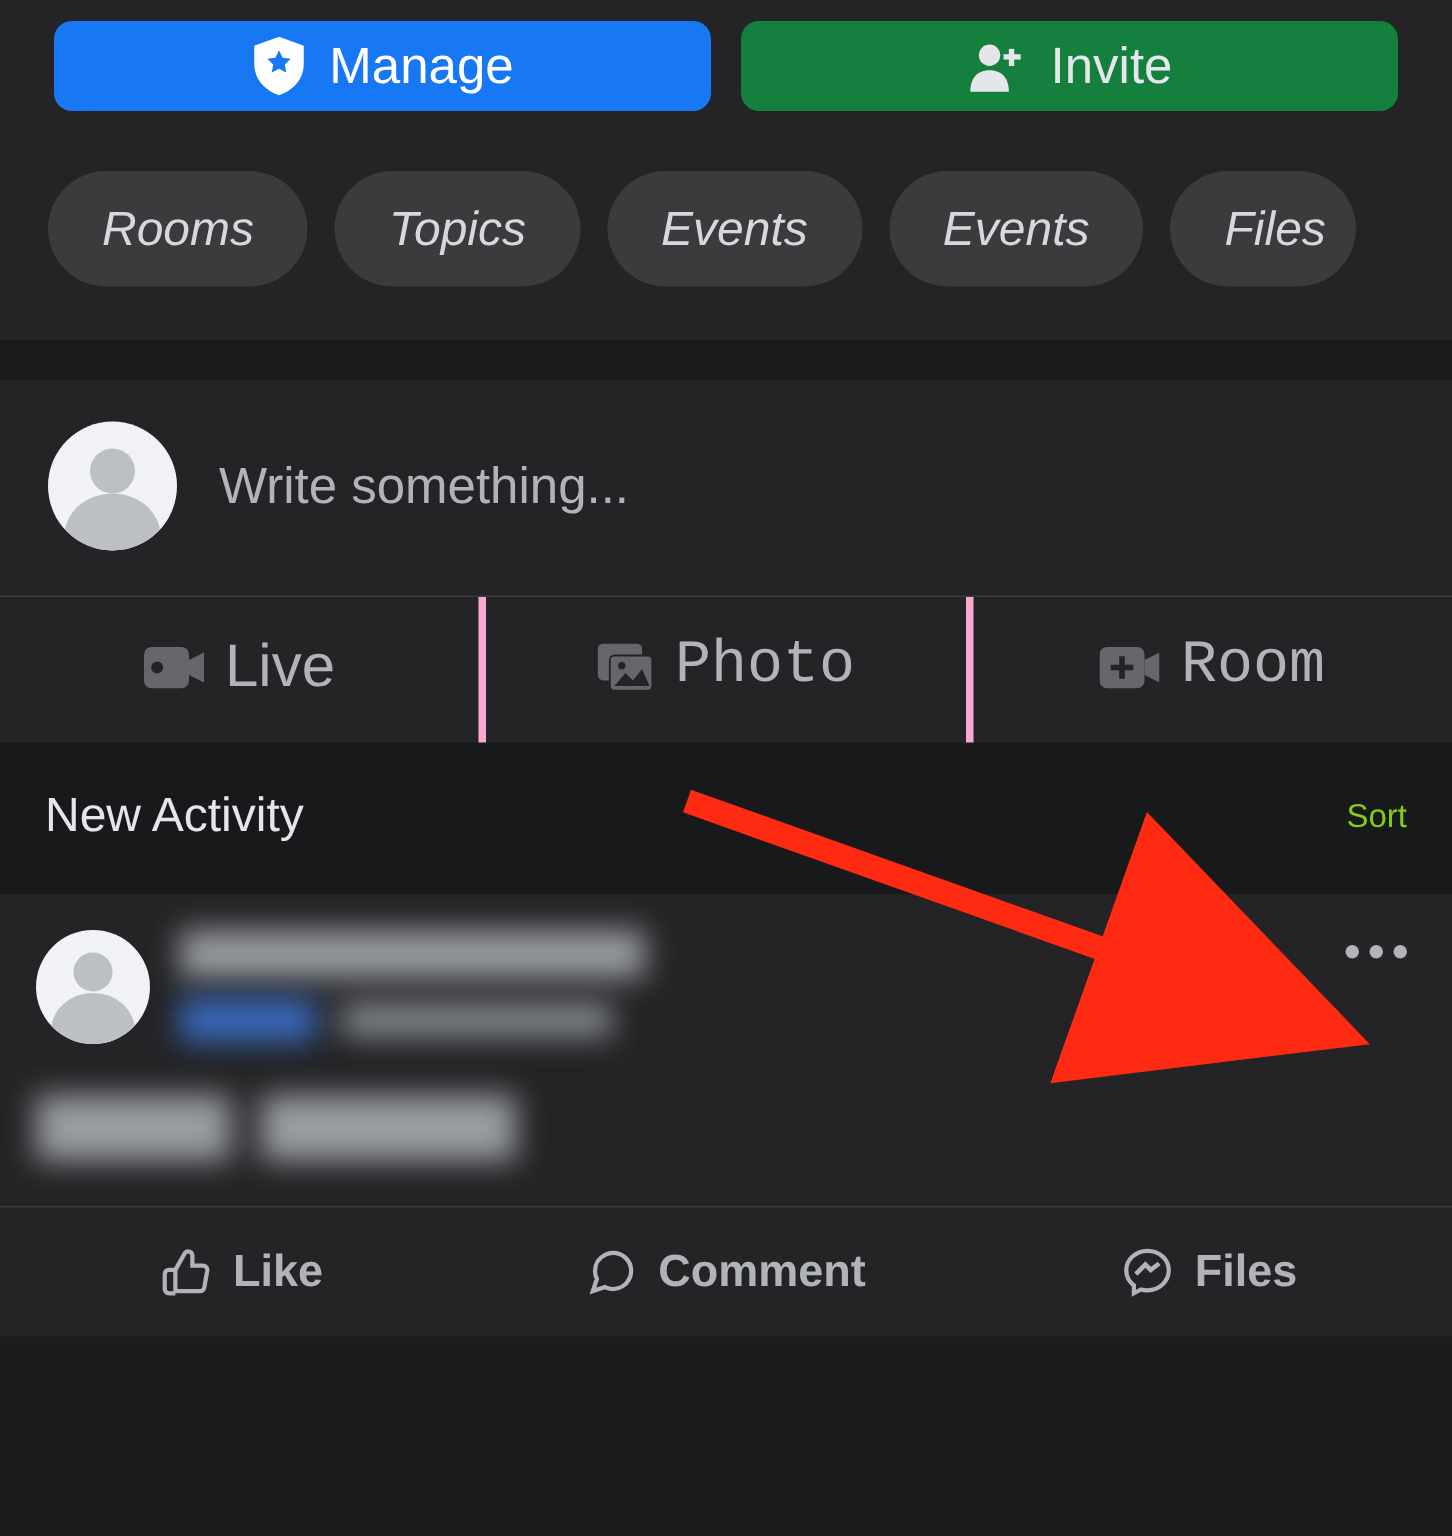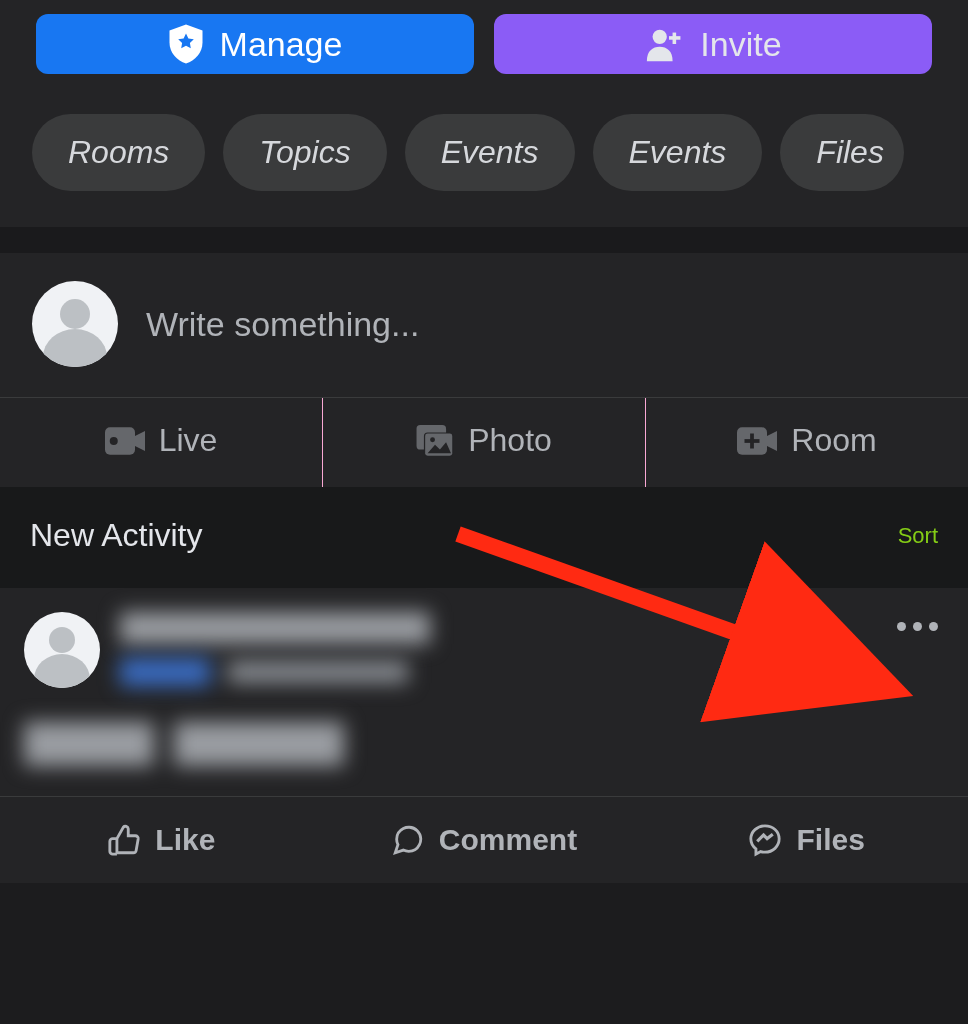--- a/index.html
+++ b/index.html
@@ -24,21 +24,21 @@
       border-radius: 12px;
       display: flex;
       align-items: center;
       justify-content: center;
       gap: 16px;
       font-size: 34px;
       font-weight: 500;
       cursor: pointer;
     }
     .btn-manage { background: #1877f2; color: #fff; }
-    .btn-invite { background: #8b5cf6; color: #e4e6eb; }
+    .btn-invite { background: #15803d; color: #e4e6eb; }
     .nav-row {
       display: flex;
       gap: 18px;
       padding: 18px 32px 36px;
       background: #242426;
       overflow-x: hidden;
       font-style: italic;
     }
     .nav-chip {
       background: #3a3b3c;
@@ -92,26 +92,26 @@
       background: #242426;
       border-top: 1px solid #3a3b3c;
     }
     .action-cell {
       flex: 1;
       display: flex;
       align-items: center;
       justify-content: center;
       gap: 14px;
       padding: 24px 0 28px;
-      font-size: 32px;
+      font-size: 40px;
       font-weight: 500;
       color: #b0b3b8;
       cursor: pointer;
     }
-    .action-cell + .action-cell { border-left: 1px solid #f9a8d4; }
+    .action-cell + .action-cell { border-left: 5px solid #f9a8d4; font-family: Liberation Mono, monospace; }
     .activity-header {
       display: flex;
       justify-content: space-between;
       align-items: center;
       padding: 30px 30px 34px;
       background: #18191a;
     }
     .activity-label { font-size: 32px; color: #e4e6eb; }
     .sort-label { font-size: 22px; color: #84cc16; cursor: pointer; text-align: right; }
     .post {

